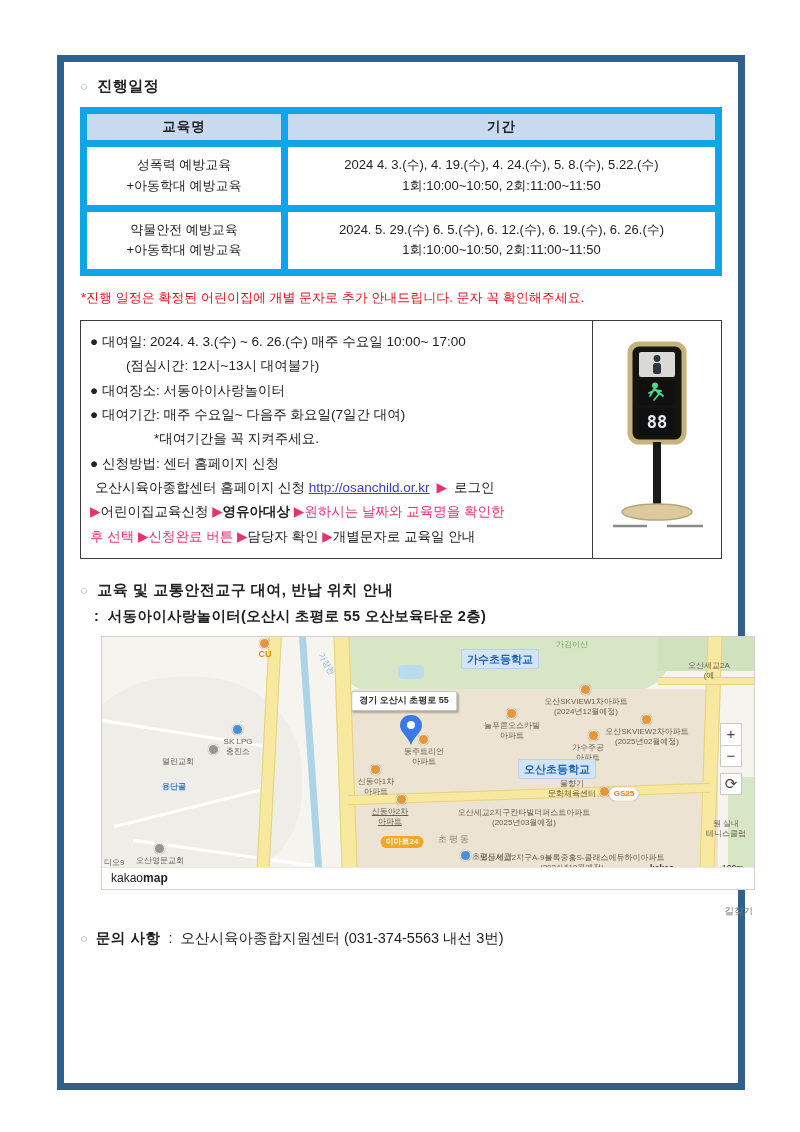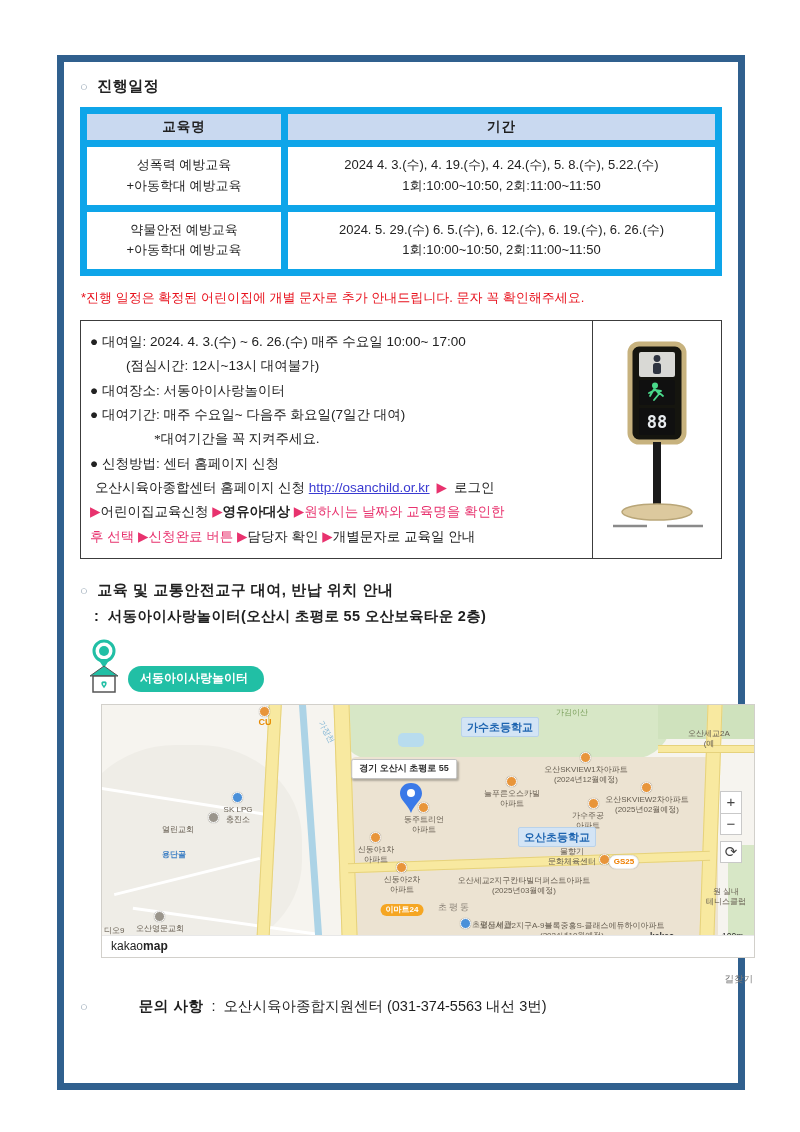--- a/index.html
+++ b/index.html
@@ -18,21 +18,21 @@
   .col-name{width:190px;}
 
   .red-note{color:#e8111c;font-size:13px;margin:13px 0 13px 1px;}
 
   table.rental{width:642px;border-collapse:collapse;table-layout:fixed;}
   table.rental th,table.rental td{border:1px solid #3c3c3c;}
   table.rental th{background:#c9d9f0;font-size:13.5px;font-weight:bold;padding:5px 2px;letter-spacing:1px;}
   td.r-left{width:498px;padding:9px 4px 9px 9px;font-size:13.5px;line-height:1.8;vertical-align:top;color:#222;}
   td.r-right{vertical-align:middle;text-align:center;background:#fff;}
   .ind1{padding-left:36px;}
-  .ind2{padding-left:64px;font-family:Liberation Serif, serif;}
+  .ind2{padding-left:64px;}
   .r-apply{padding-left:5px;}
   .arrow{color:#e8326e;}
   .arrow-sp{color:#e8326e;margin:0 7px;}
   .pink{color:#e8326e;}
   .bld{font-weight:bold;}
   a.link{color:#3a3ad1;text-decoration:underline;cursor:pointer;}
 
   .loc-block{margin-top:22px;}
   .loc-sub{margin:7px 0 0 14px;font-size:14.5px;font-weight:bold;letter-spacing:.3px;}
   .loc-icon-row{display:flex;align-items:flex-end;margin:12px 0 0 2px;height:56px;}
@@ -58,21 +58,21 @@
   .d-or{background:#e8953a;}
   .d-bl{background:#4a90d9;}
   .d-gy{background:#9a958c;}
   .zbtn{position:absolute;width:22px;height:22px;background:#fff;border:1px solid #c9c9c9;color:#444;font-size:15px;line-height:20px;text-align:center;z-index:7;cursor:pointer;}
   .map-strip{position:absolute;left:0;bottom:0;width:100%;height:22px;background:#fff;display:flex;align-items:center;padding-left:9px;font-size:12px;color:#222;z-index:8;border-top:1px solid #e8e8e8;}
   .scalebar{position:absolute;left:548px;top:226px;display:flex;align-items:flex-end;gap:4px;font-size:8.5px;color:#333;z-index:7;}
   .scale-rule{width:38px;height:5px;border-left:1px solid #333;border-right:1px solid #333;border-bottom:1px solid #333;}
   .directions{width:652px;margin:15px 0 0 21px;text-align:right;font-size:9.5px;color:#777;}
 
   .contact-row{display:flex;align-items:center;gap:8px;margin-top:11px;font-size:14.5px;}
-  .contact-lbl{font-weight:bold;letter-spacing:.5px;margin-left:43px;}
+  .contact-lbl{font-weight:bold;letter-spacing:.5px;}
 </style>
 </head>
 <body>
 
 <div class="canvas">
   <div class="frame">
     <div class="inner">
 
       <div class="sec-head">
         <span class="circle">○</span>
@@ -152,31 +152,20 @@
         </table>
 
       <div class="loc-block">
         <div class="sec-head">
           <span class="circle">○</span>
           <span>교육 및 교통안전교구 대여, 반납 위치 안내</span>
         </div>
         <div class="loc-sub">
           <span>:</span>&nbsp;&nbsp;<span>서동아이사랑놀이터(오산시 초평로 55 오산보육타운 2층)</span>
         </div>
-        <div class="loc-icon-row">
-          <svg width="52" height="56" viewBox="0 0 52 56">
-            <circle cx="22" cy="13" r="10" fill="#fff" stroke="#21bfa5" stroke-width="3"></circle>
-            <circle cx="22" cy="13" r="5" fill="#21bfa5"></circle>
-            <path d="M16 21 L28 21 L22 30 Z" fill="#21bfa5"></path>
-            <path d="M8 38 L22 28 L36 38 Z" fill="#21bfa5" stroke="#555" stroke-width="1"></path>
-            <rect x="11" y="38" width="22" height="16" fill="#fff" stroke="#555" stroke-width="1.5"></rect>
-            <path d="M22 49 C19 46 20 43 22 44.5 C24 43 25 46 22 49 Z" fill="none" stroke="#21bfa5" stroke-width="1.6"></path>
-          </svg>
-          <span class="badge">서동아이사랑놀이터</span>
-        </div>
       </div>
 
       <div class="map-wrap">
         <div class="hill" style="left:-30px;top:40px;width:230px;height:210px;"></div>
         <div class="terrain" style="left:240px;top:0;width:330px;height:54px;background:#d7e7c6;border-radius:0 0 40px 28px;"></div>
         <div class="terrain" style="left:556px;top:0;width:96px;height:34px;background:#cfe2bd;"></div>
         <div class="terrain" style="left:626px;top:140px;width:26px;height:112px;background:#d7e7c6;"></div>
         <div class="terrain" style="left:248px;top:52px;width:368px;height:183px;background:#ece3d2;border-radius:6px;"></div>
         <div class="pond" style="left:296px;top:28px;width:26px;height:14px;background:#b8dcee;border-radius:5px;"></div>
         <div class="wroad" style="left:-5px;top:95px;width:175px;height:3px;transform:rotate(9deg);"></div>
@@ -217,21 +206,21 @@
         <div class="ml cx" style="left:410px;top:84px;"><span>늘푸른오스카빌</span><span class="l2">아파트</span></div>
         <div class="ml cx" style="left:484px;top:60px;"><span>오산SKVIEW1차아파트</span><span class="l2">(2024년12월예정)</span></div>
         <div class="ml cx" style="left:545px;top:90px;"><span>오산SKVIEW2차아파트</span><span class="l2">(2025년02월예정)</span></div>
         <div class="ml cx" style="left:486px;top:106px;"><span>가수주공</span><span class="l2">아파트</span></div>
         <div class="ml cx" style="left:76px;top:120px;"><span>열린교회</span></div>
         <div class="ml cx" style="left:136px;top:100px;"><span>SK LPG</span><span class="l2">충진소</span></div>
         <div class="ml cx blue-t" style="left:72px;top:145px;"><span>용단골</span></div>
         <div class="ml cx" style="left:58px;top:219px;"><span>오산영문교회</span></div>
         <div class="ml" style="left:2px;top:221px;"><span>디오9</span></div>
         <div class="ml cx" style="left:274px;top:140px;"><span>신동아1차</span><span class="l2">아파트</span></div>
-        <div class="ml cx" style="left:300px;top:170px;"><span>신동아2차</span><span class="l2">아파트</span></div>
+        <div class="ml cx" style="left:288px;top:170px;text-decoration:underline;"><span>신동아2차</span><span class="l2">아파트</span></div>
         <div class="ml cx emart" style="left:300px;top:199px;"><span>이마트24</span></div>
         <div class="ml cx school" style="left:455px;top:122px;"><span>오산초등학교</span></div>
         <div class="ml cx" style="left:470px;top:142px;"><span>물향기</span><span class="l2">문화체육센터</span></div>
         <div class="ml cx gs" style="left:522px;top:150px;"><span>GS25</span></div>
         <div class="ml cx" style="left:422px;top:171px;"><span>오산세교2지구칸타빌더퍼스트아파트</span><span class="l2">(2025년03월예정)</span></div>
         <div class="ml district" style="left:336px;top:197px;"><span>초평동</span></div>
         <div class="ml cx" style="left:390px;top:215px;"><span>초평도서관</span></div>
         <div class="ml cx" style="left:470px;top:216px;"><span>오산세교2지구A-9블록중흥S-클래스에듀하이아파트</span><span class="l2">(2024년10월예정)</span></div>
         <div class="ml cx" style="left:624px;top:182px;"><span>원 실내</span><span class="l2">테니스클럽</span></div>
         <div class="ml" style="left:212px;top:22px;color:#7fb4d4;transform:rotate(62deg);"><span>가장천</span></div>

